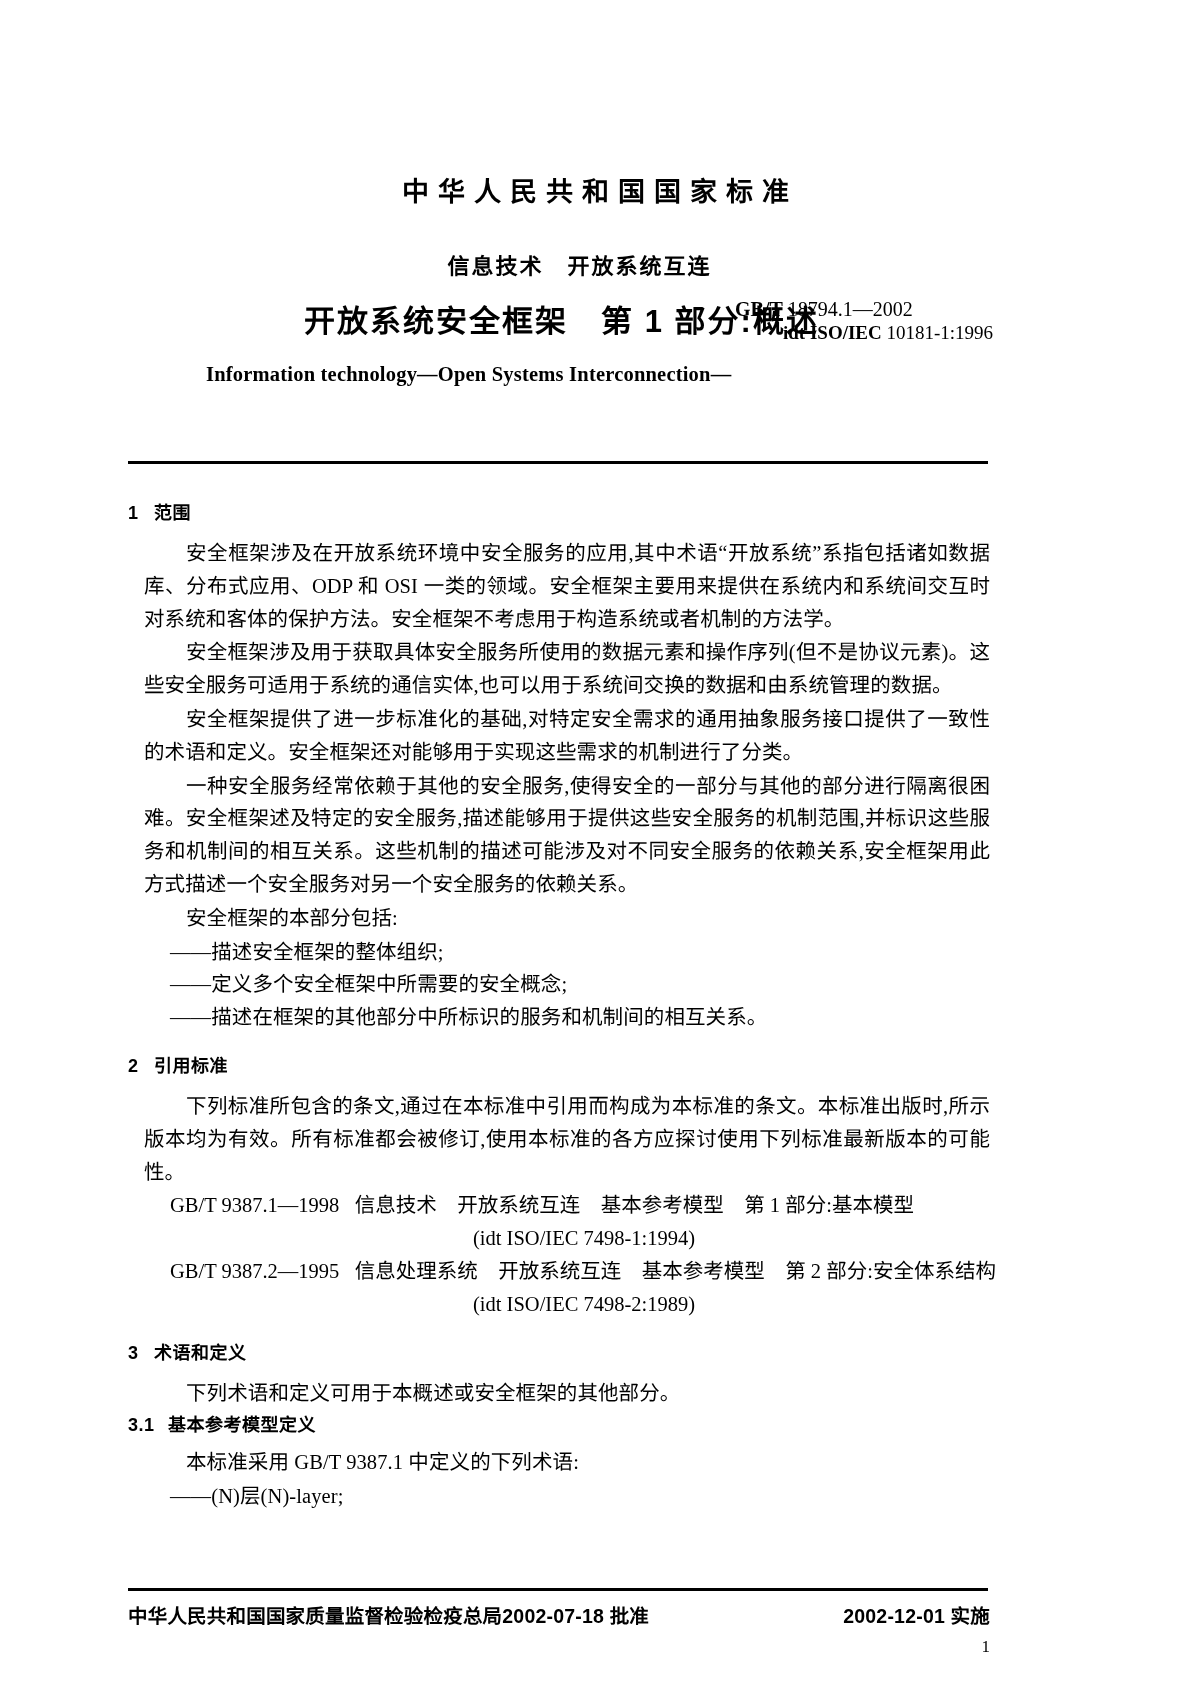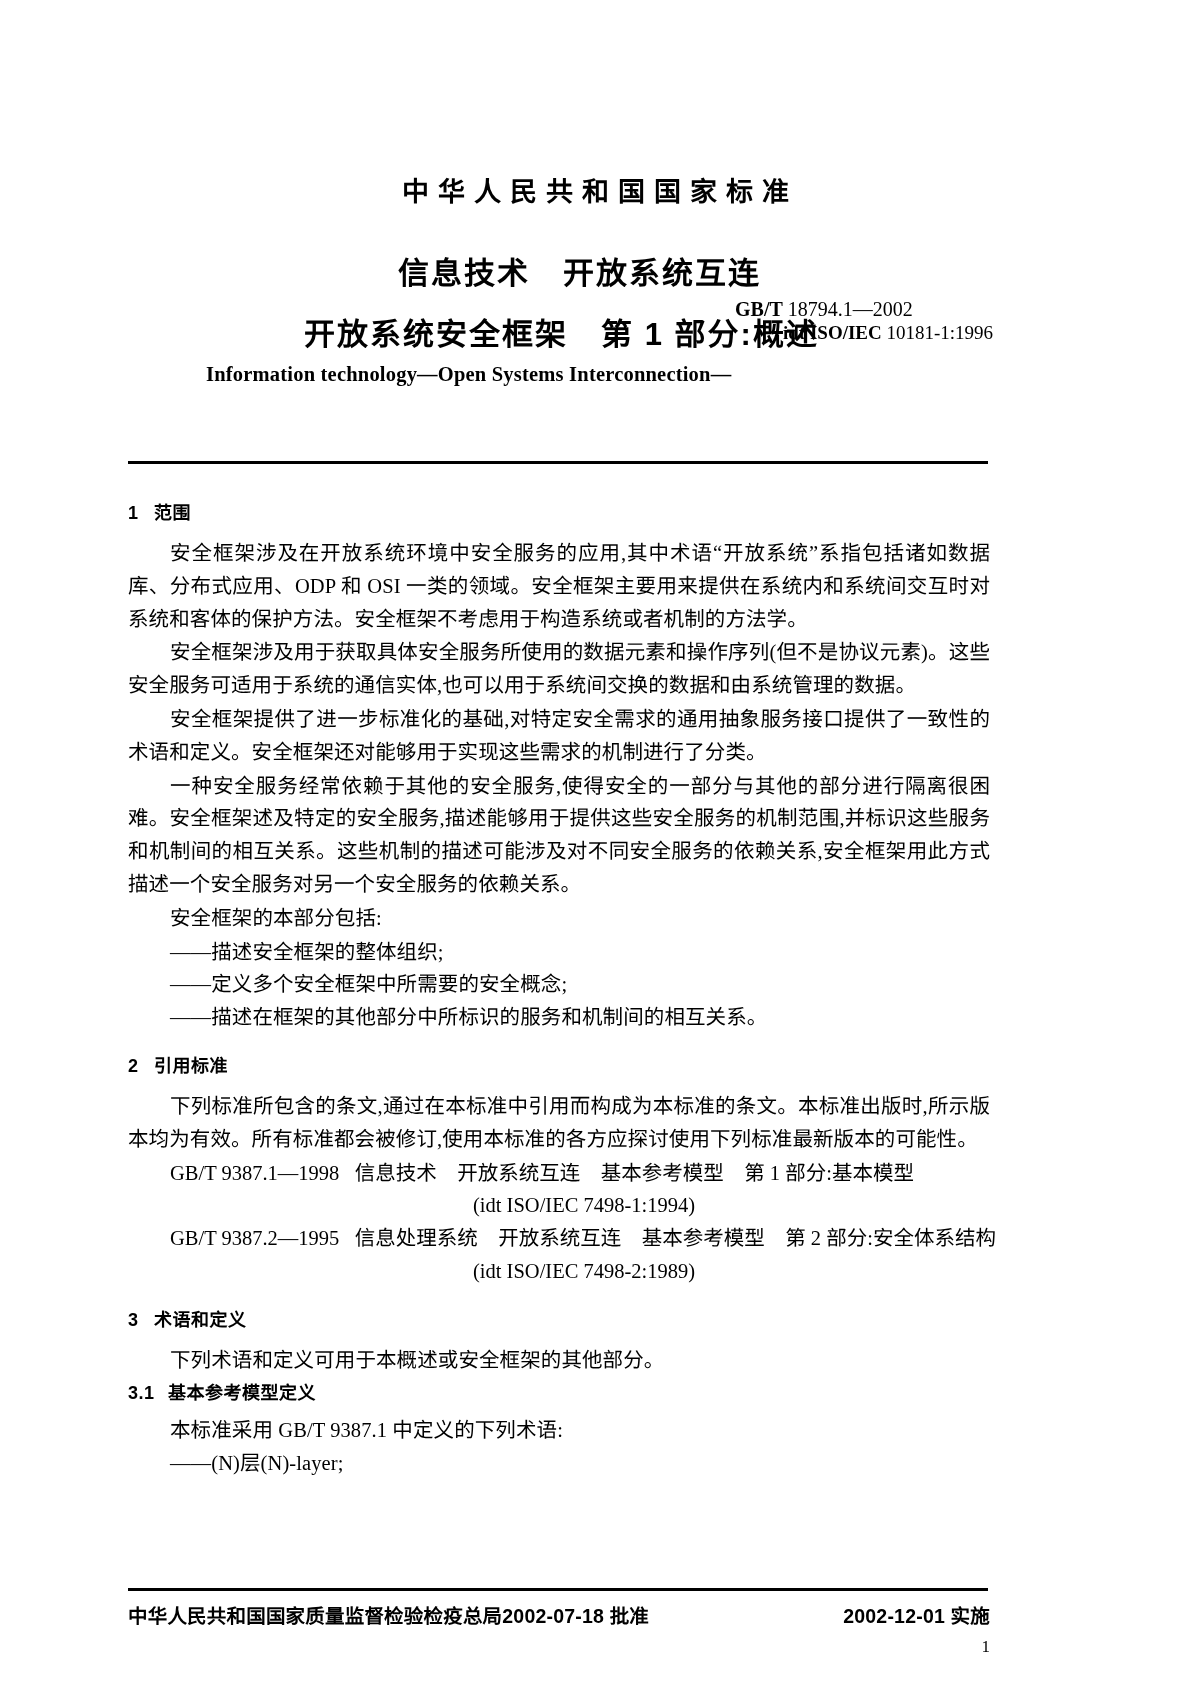--- a/index.html
+++ b/index.html
@@ -40,21 +40,21 @@
   .title-zone {
     position: absolute;
     left: 0;
     top: 248px;
     width: 1191px;
   }
   .title-line1 {
     text-align: center;
     font-family: "Liberation Sans", "DejaVu Sans", sans-serif;
     font-weight: bold;
-    font-size: 31px;
+    font-size: 22px;
     letter-spacing: 2px;
     padding-right: 32px;
   }
   .title-line2 {
     text-align: center;
     font-family: "Liberation Sans", "DejaVu Sans", sans-serif;
     font-weight: bold;
     font-size: 31px;
     letter-spacing: 2px;
     margin-top: 16px;
@@ -129,21 +129,21 @@
     font-weight: bold;
     font-size: 18px;
     margin: 0 0 10px 0;
     letter-spacing: 0.5px;
   }
   .sec-head2 .num {
     display: inline-block;
     min-width: 40px;
   }
   p.para {
-    margin: 0 0 1px 0;
+    margin: 0 0 1px 16px;
     font-size: 20.5px;
     line-height: 1.60;
     text-indent: 42px;
     text-align: justify;
     letter-spacing: 0.1px;
   }
   p.dash {
     margin: 0;
     font-size: 20.5px;
     line-height: 1.60;

